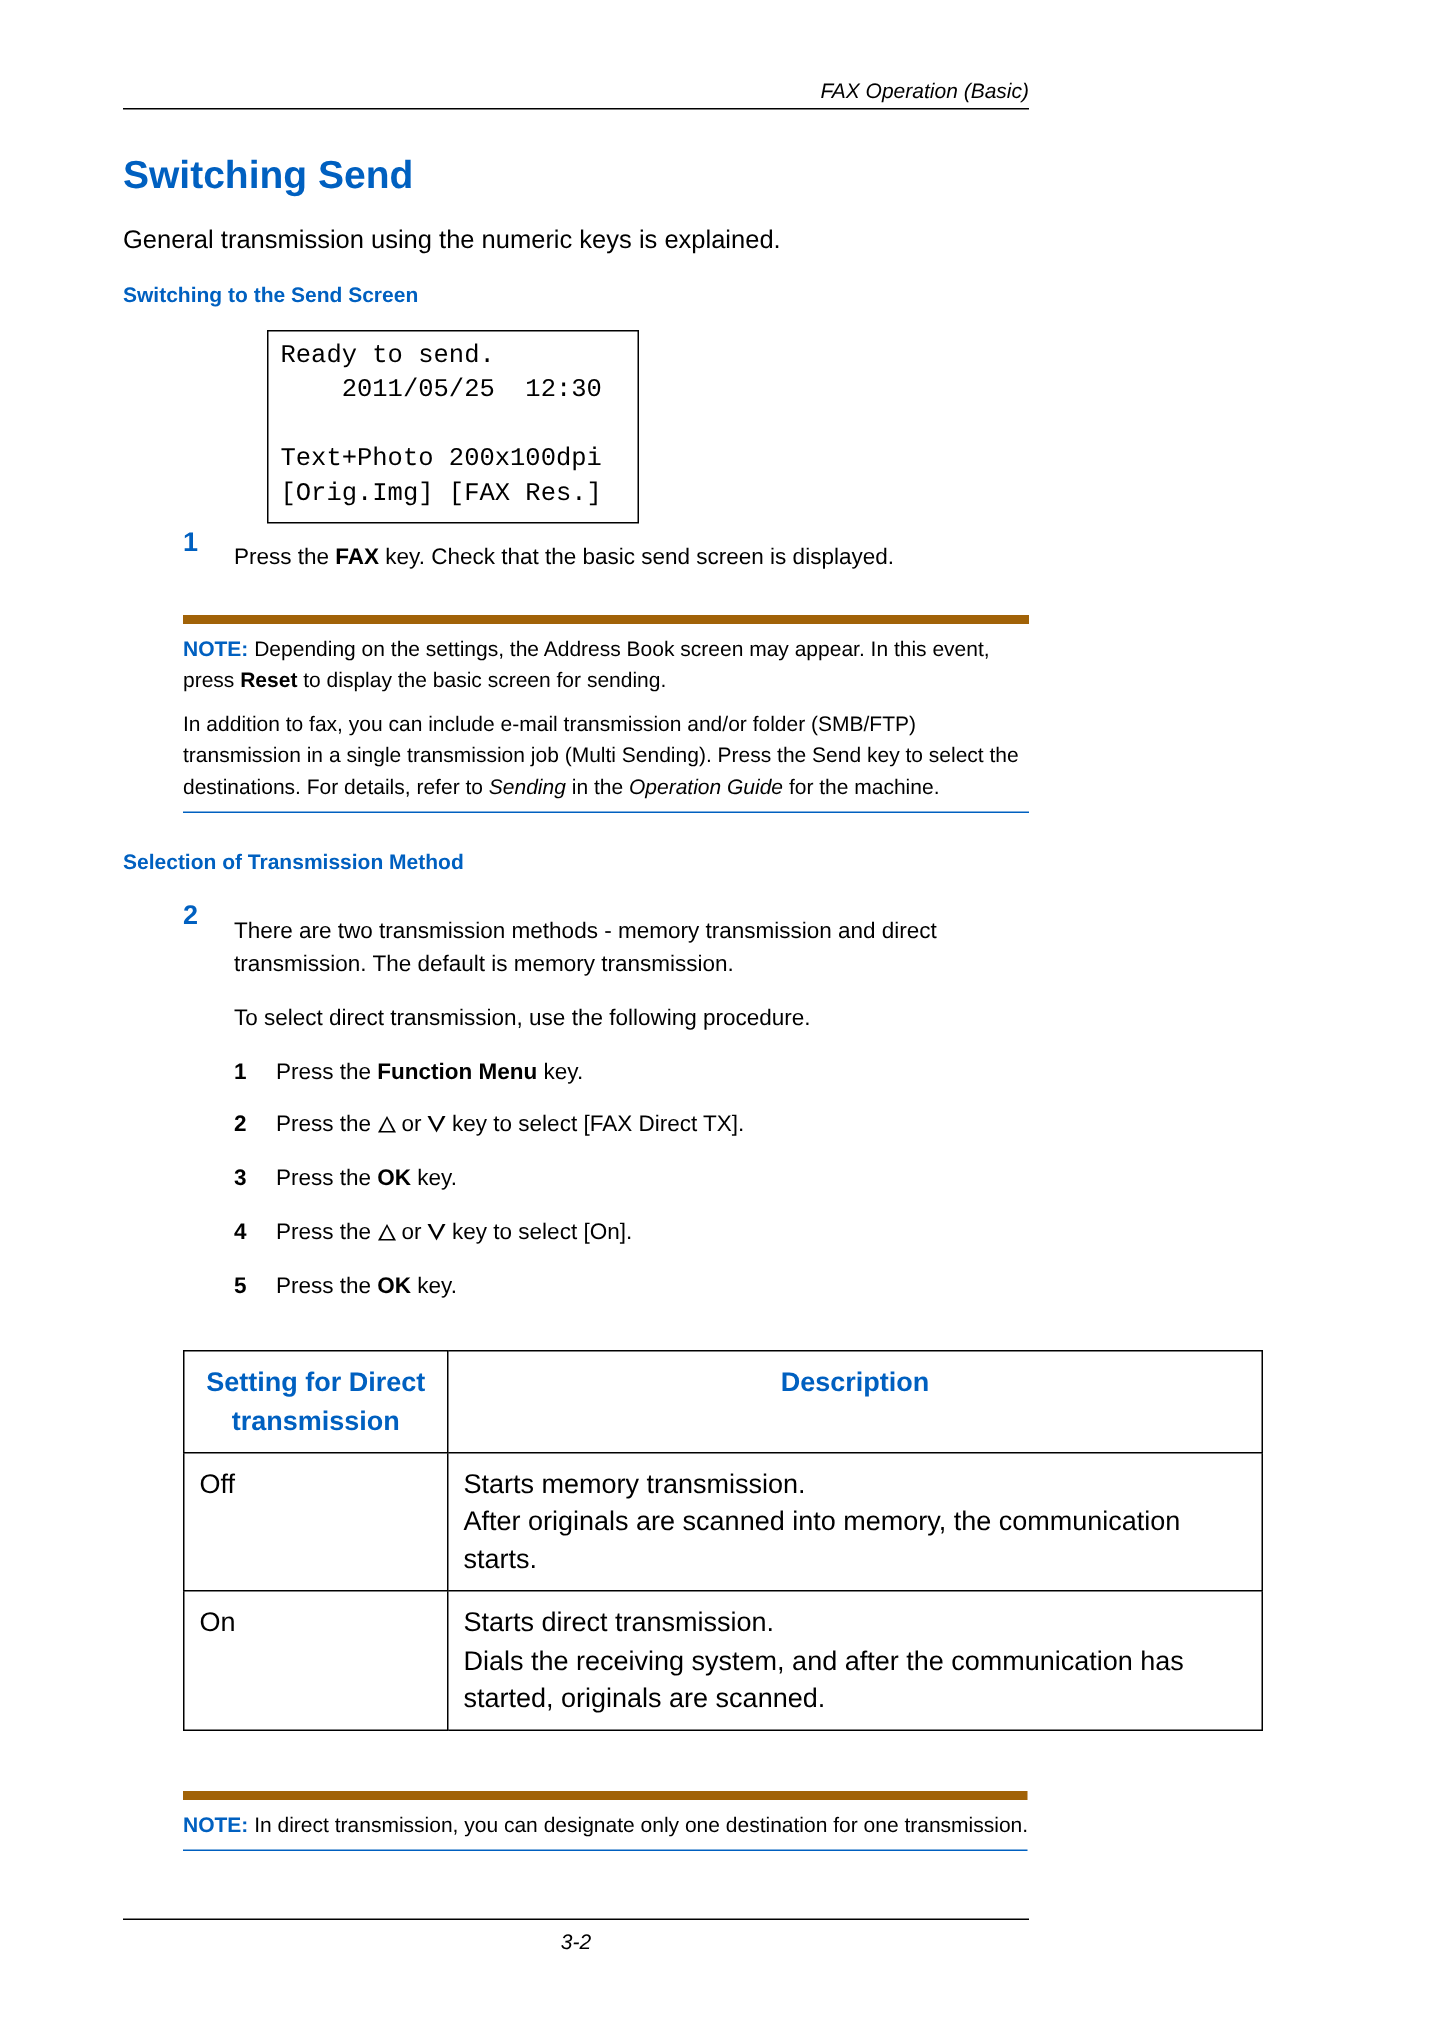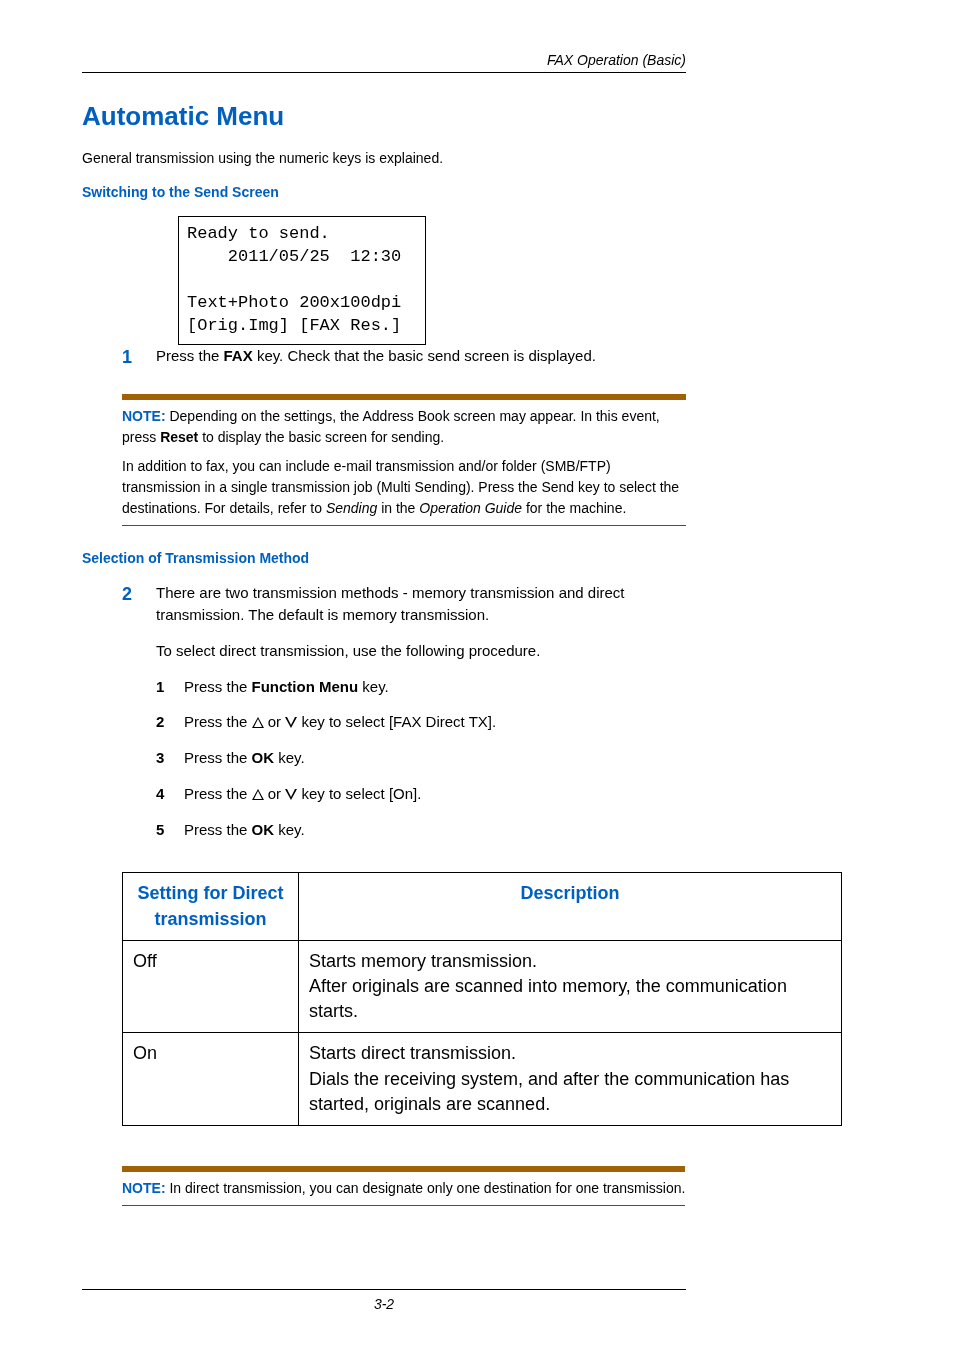--- a/index.html
+++ b/index.html
@@ -27,21 +27,21 @@
     border-top: 1px solid #000;
     margin: 0 0 28px 0;
   }
   h1.section-title {
     color: #0060c0;
     font-size: 26px;
     font-weight: bold;
     margin: 0 0 18px 0;
   }
   p.intro {
-    font-size: 14px;
+    font-size: 17px;
     margin: 0 0 18px 0;
   }
   .sub-head {
     color: #0060c0;
     font-size: 14px;
     font-weight: bold;
     margin: 0 0 16px 0;
   }
   .row-flex {
     display: flex;
@@ -73,21 +73,21 @@
     font-size: 18px;
     width: 34px;
     flex-shrink: 0;
     line-height: 1.35;
   }
   .step-body {
     flex: 1;
     line-height: 1.45;
   }
   .step-body p {
-    margin: 0 0 14px 0;
+    margin: 12px 0 14px 0;
   }
   .note-block {
     border-top: 6px solid #a16207;
     border-bottom: 1px solid #0060c0;
     padding: 6px 0;
     margin: 14px 0 0 0;
     font-size: 14px;
     line-height: 1.5;
   }
   .note-label {
@@ -155,21 +155,21 @@
   table.desc-table th {
     color: #0060c0;
     font-weight: bold;
     text-align: center;
   }
   table.desc-table th:first-child {
     width: 155px;
   }
   .footer-area {
     position: absolute;
-    bottom: 38px;
+    bottom: 48px;
     left: 82px;
     right: 82px;
   }
   .bottom-rule {
     border: none;
     border-top: 1px solid #000;
     margin: 0 0 6px 0;
   }
   .page-num {
     text-align: center;
@@ -178,21 +178,21 @@
   }
 </style>
 </head>
 <body>
 
 <div class="page">
 
   <div class="running-head">FAX Operation (Basic)</div>
   <hr class="top-rule">
 
-  <h1 class="section-title">Automatic Menu</h1>
+  <h1 class="section-title">Switching Send</h1>
 
   <p class="intro">General transmission using the numeric keys is explained.</p>
 
   <div class="sub-head">Switching to the Send Screen</div>
 
   <div class="row-flex">
     <div class="lcd-box"><span>Ready to send.</span>
 <span>    2011/05/25  12:30</span>
 <span></span>
 <span>Text+Photo 200x100dpi</span>

